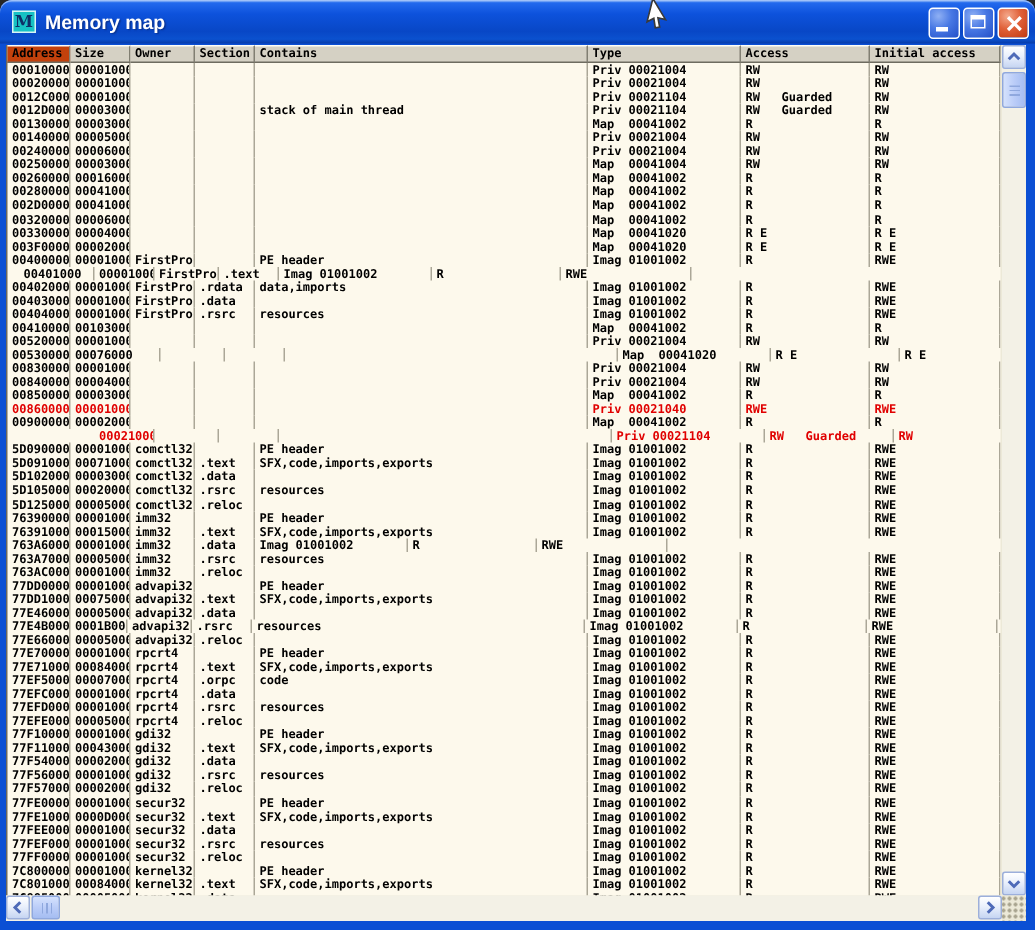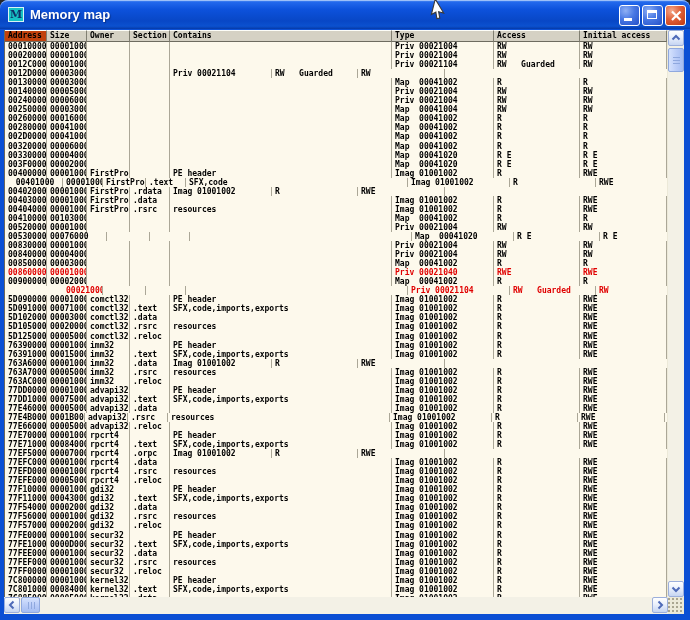--- a/index.html
+++ b/index.html
@@ -162,20 +162,21 @@
           <div class="cell" style="width: 222px;"></div>
           <div class="cell" style="width: 102px;">Priv 00021104</div>
           <div class="cell" style="width: 86px;">RW   Guarded</div>
           <div class="cell" style="width: 87px;">RW</div>
         </div>
         <div class="row">
           <div class="cell" style="width: 42px;">0012D000</div>
           <div class="cell" style="width: 40px;">00003000</div>
           <div class="cell" style="width: 43px;"></div>
           <div class="cell" style="width: 40px;"></div>
+          <div class="cell" style="width: 222px;">stack of main thread</div>
           <div class="cell" style="width: 102px;">Priv 00021104</div>
           <div class="cell" style="width: 86px;">RW   Guarded</div>
           <div class="cell" style="width: 87px;">RW</div>
         </div>
         <div class="row">
           <div class="cell" style="width: 42px;">00130000</div>
           <div class="cell" style="width: 40px;">00003000</div>
           <div class="cell" style="width: 43px;"></div>
           <div class="cell" style="width: 40px;"></div>
           <div class="cell" style="width: 222px;"></div>
@@ -281,30 +282,30 @@
           <div class="cell" style="width: 222px;">PE header</div>
           <div class="cell" style="width: 102px;">Imag 01001002</div>
           <div class="cell" style="width: 86px;">R</div>
           <div class="cell" style="width: 87px;">RWE</div>
         </div>
         <div class="row">
           <div class="cell" style="width: 58px; text-align: center;">00401000</div>
           <div class="cell" style="width: 40px;">00001000</div>
           <div class="cell" style="width: 43px;">FirstPro</div>
           <div class="cell" style="width: 40px;">.text</div>
-          <div class="cell" style="width: 222px;">SFX,code</div>
           <div class="cell" style="width: 102px;">Imag 01001002</div>
           <div class="cell" style="width: 86px;">R</div>
           <div class="cell" style="width: 87px;">RWE</div>
         </div>
         <div class="row">
           <div class="cell" style="width: 42px;">00402000</div>
           <div class="cell" style="width: 40px;">00001000</div>
           <div class="cell" style="width: 43px;">FirstPro</div>
           <div class="cell" style="width: 40px;">.rdata</div>
+          <div class="cell" style="width: 222px;">data,imports</div>
           <div class="cell" style="width: 102px;">Imag 01001002</div>
           <div class="cell" style="width: 86px;">R</div>
           <div class="cell" style="width: 87px;">RWE</div>
         </div>
         <div class="row">
           <div class="cell" style="width: 42px;">00403000</div>
           <div class="cell" style="width: 40px;">00001000</div>
           <div class="cell" style="width: 43px;">FirstPro</div>
           <div class="cell" style="width: 40px;">.data</div>
           <div class="cell" style="width: 222px;"></div>
@@ -579,20 +580,21 @@
           <div class="cell" style="width: 222px;">SFX,code,imports,exports</div>
           <div class="cell" style="width: 102px;">Imag 01001002</div>
           <div class="cell" style="width: 86px;">R</div>
           <div class="cell" style="width: 87px;">RWE</div>
         </div>
         <div class="row">
           <div class="cell" style="width: 42px;">77EF5000</div>
           <div class="cell" style="width: 40px;">00007000</div>
           <div class="cell" style="width: 43px;">rpcrt4</div>
           <div class="cell" style="width: 40px;">.orpc</div>
+          <div class="cell" style="width: 222px;">code</div>
           <div class="cell" style="width: 102px;">Imag 01001002</div>
           <div class="cell" style="width: 86px;">R</div>
           <div class="cell" style="width: 87px;">RWE</div>
         </div>
         <div class="row">
           <div class="cell" style="width: 42px;">77EFC000</div>
           <div class="cell" style="width: 40px;">00001000</div>
           <div class="cell" style="width: 43px;">rpcrt4</div>
           <div class="cell" style="width: 40px;">.data</div>
           <div class="cell" style="width: 222px;"></div>

